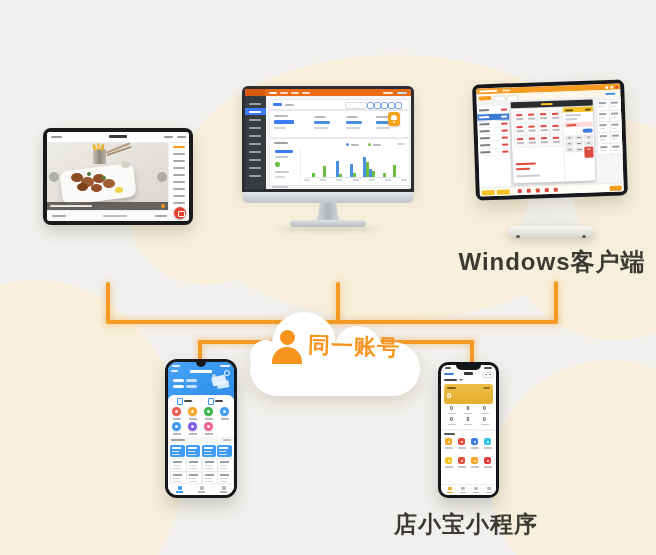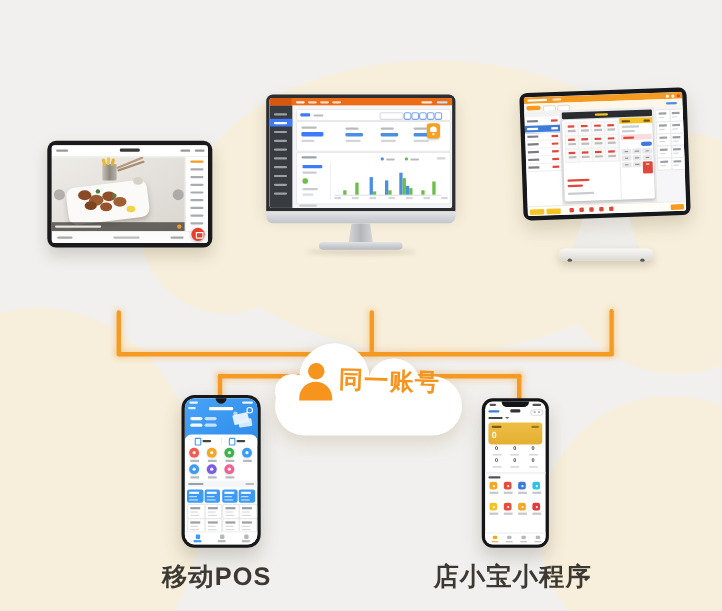--- a/index.html
+++ b/index.html
@@ -496,20 +496,21 @@
               <div style="position: absolute; left: 9px; top: 0px; width: 4px; height: 4px; background: rgb(224, 72, 59); border-radius: 1px;"></div>
               <div style="position: absolute; left: 18px; top: 0px; width: 4px; height: 4px; background: rgb(224, 72, 59); border-radius: 1px;"></div>
               <div style="position: absolute; left: 27px; top: 0px; width: 4px; height: 4px; background: rgb(224, 72, 59); border-radius: 1px;"></div>
               <div style="position: absolute; left: 36px; top: 0px; width: 4px; height: 4px; background: rgb(224, 72, 59); border-radius: 1px;"></div>
             </div>
           <div class="chip" style="right:2px;top:1.5px;width:12px;height:5px;background:#F59B22;border-radius:1px;"></div>
         </div>
       </div>
     </div>
   </div>
+  <div class="dev-label lab-top" style="left:452px;width:200px;">Windows客户端</div>
 
   <div class="device phone1">
     <div class="screen p1-screen">
 
       <div class="abs" style="left:0;top:0;width:66px;height:37px;background:linear-gradient(140deg,#47A4F8,#2F8CE9);">
         <div class="dash" style="left:4px;top:3px;width:8px;height:1.5px;background:rgba(255,255,255,.9);"></div>
         <div class="dash" style="right:4px;top:3px;width:10px;height:1.5px;background:rgba(255,255,255,.9);"></div>
         <div class="dash" style="left:3px;top:8px;width:7px;height:2px;background:rgba(255,255,255,.85);"></div>
         <div class="dash" style="left:22px;top:8px;width:22px;height:2.5px;background:#fff;"></div>
         <div class="circ" style="right:4px;top:7.5px;width:4px;height:4px;border:1px solid #fff;background:transparent;"></div>
@@ -648,21 +649,20 @@
             <div style="position: absolute; left: 1px; top: 5.5px; width: 7px; height: 1.5px; background: rgb(181, 185, 190);"></div>
           </div>
           <div style="position: absolute; left: 51px; top: 1.5px; width: 10px; height: 8px;">
             <div style="position: absolute; left: 2.5px; top: 0px; width: 4px; height: 4px; border-radius: 1px; background: rgb(181, 185, 190);"></div>
             <div style="position: absolute; left: 1px; top: 5.5px; width: 7px; height: 1.5px; background: rgb(181, 185, 190);"></div>
           </div>
         </div>
     </div>
     <div class="p1-notch"></div>
   </div>
-  <div class="dev-label lab-bot" style="left:117px;width:160px;">移动POS</div>
 
   <div class="device phone2">
     <div class="screen p2-screen">
       <div class="abs" style="left:0;top:0;width:55px;height:5px;">
         <div class="dash" style="left:4px;top:2px;width:6px;height:1.5px;background:#555;"></div>
         <div class="dash" style="right:4px;top:2px;width:8px;height:1.5px;background:#555;"></div>
       </div>
       <div class="abs" style="left:0;top:5px;width:55px;height:7px;">
         <div class="dash" style="left:3px;top:2.5px;width:10px;height:2px;background:#3D7BD9;"></div>
         <div class="dash" style="left:23px;top:2px;width:9px;height:2.5px;background:#333;"></div>

